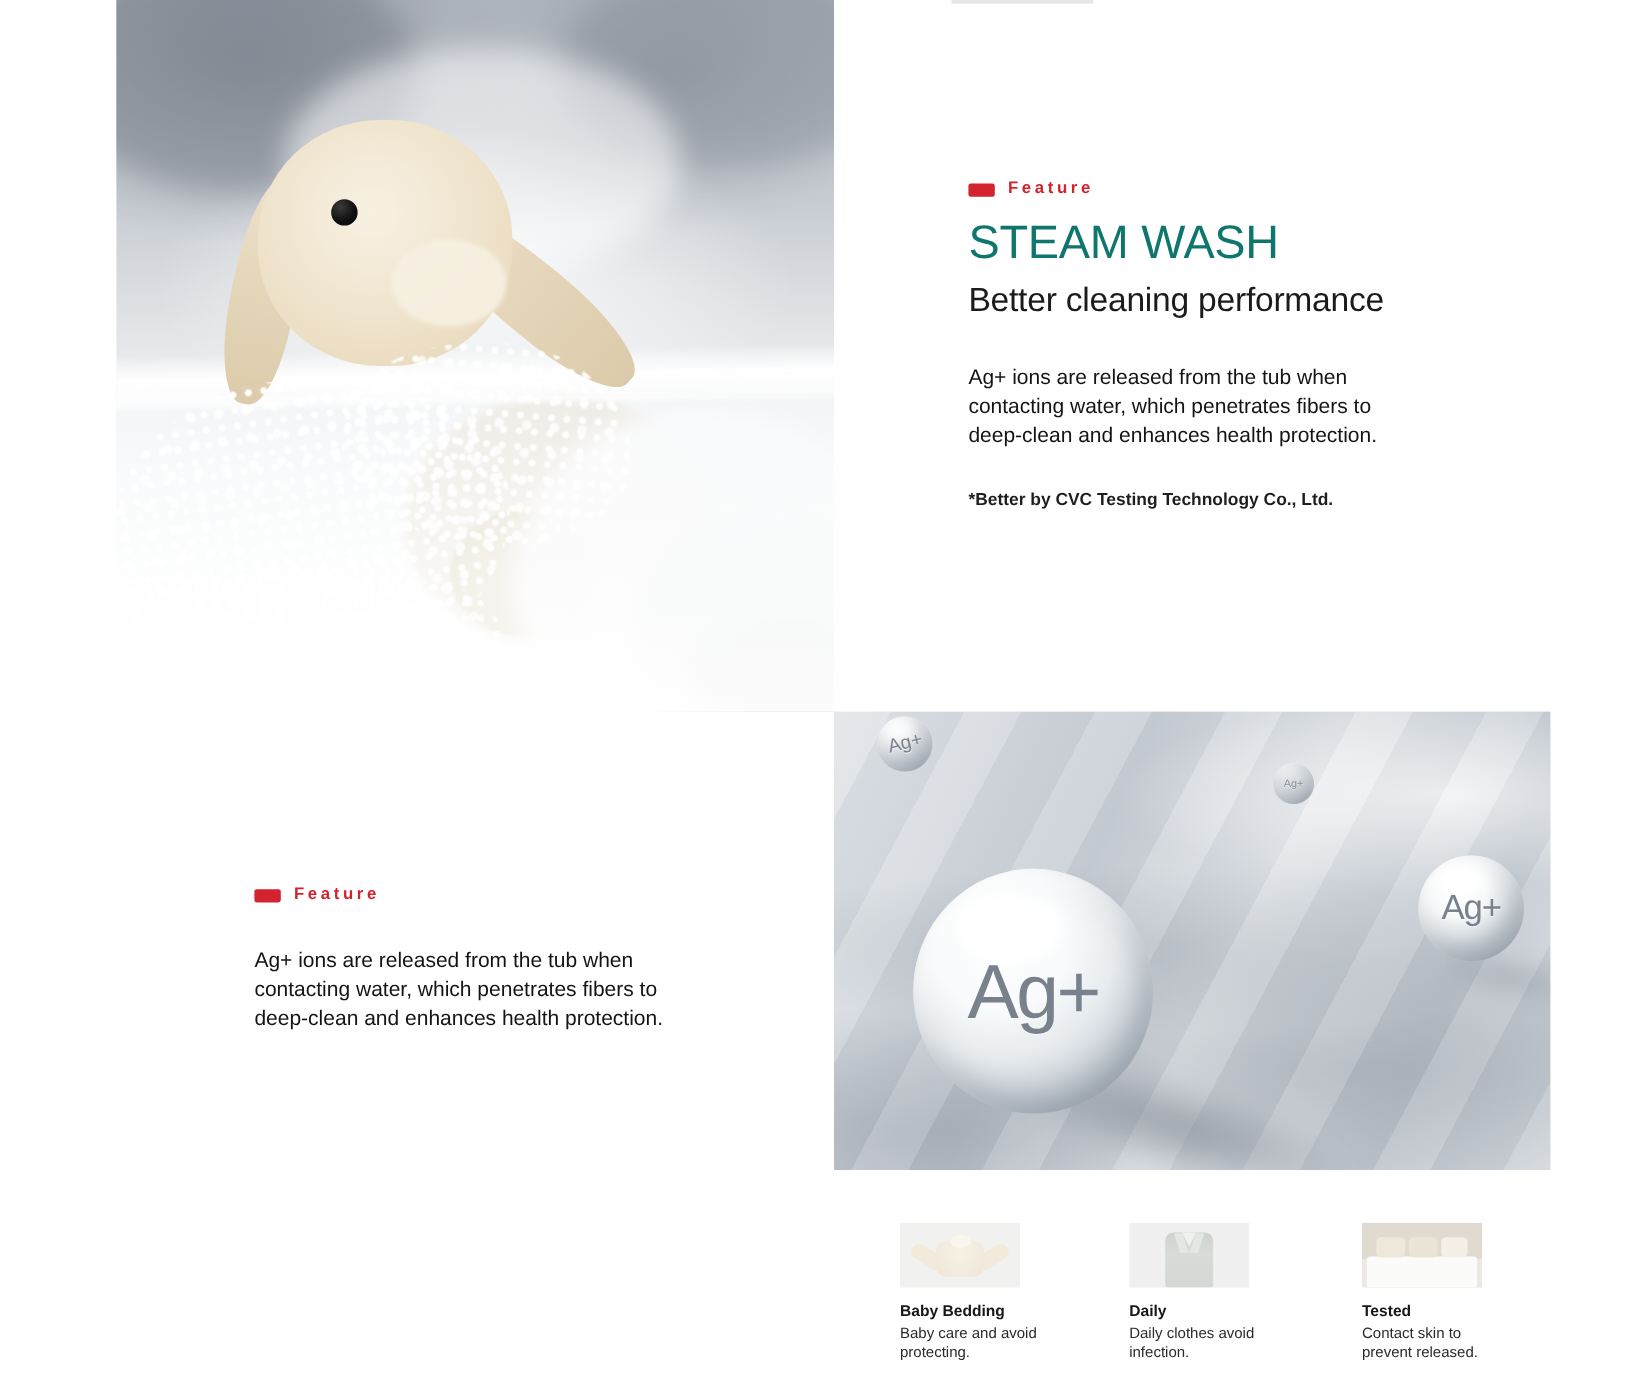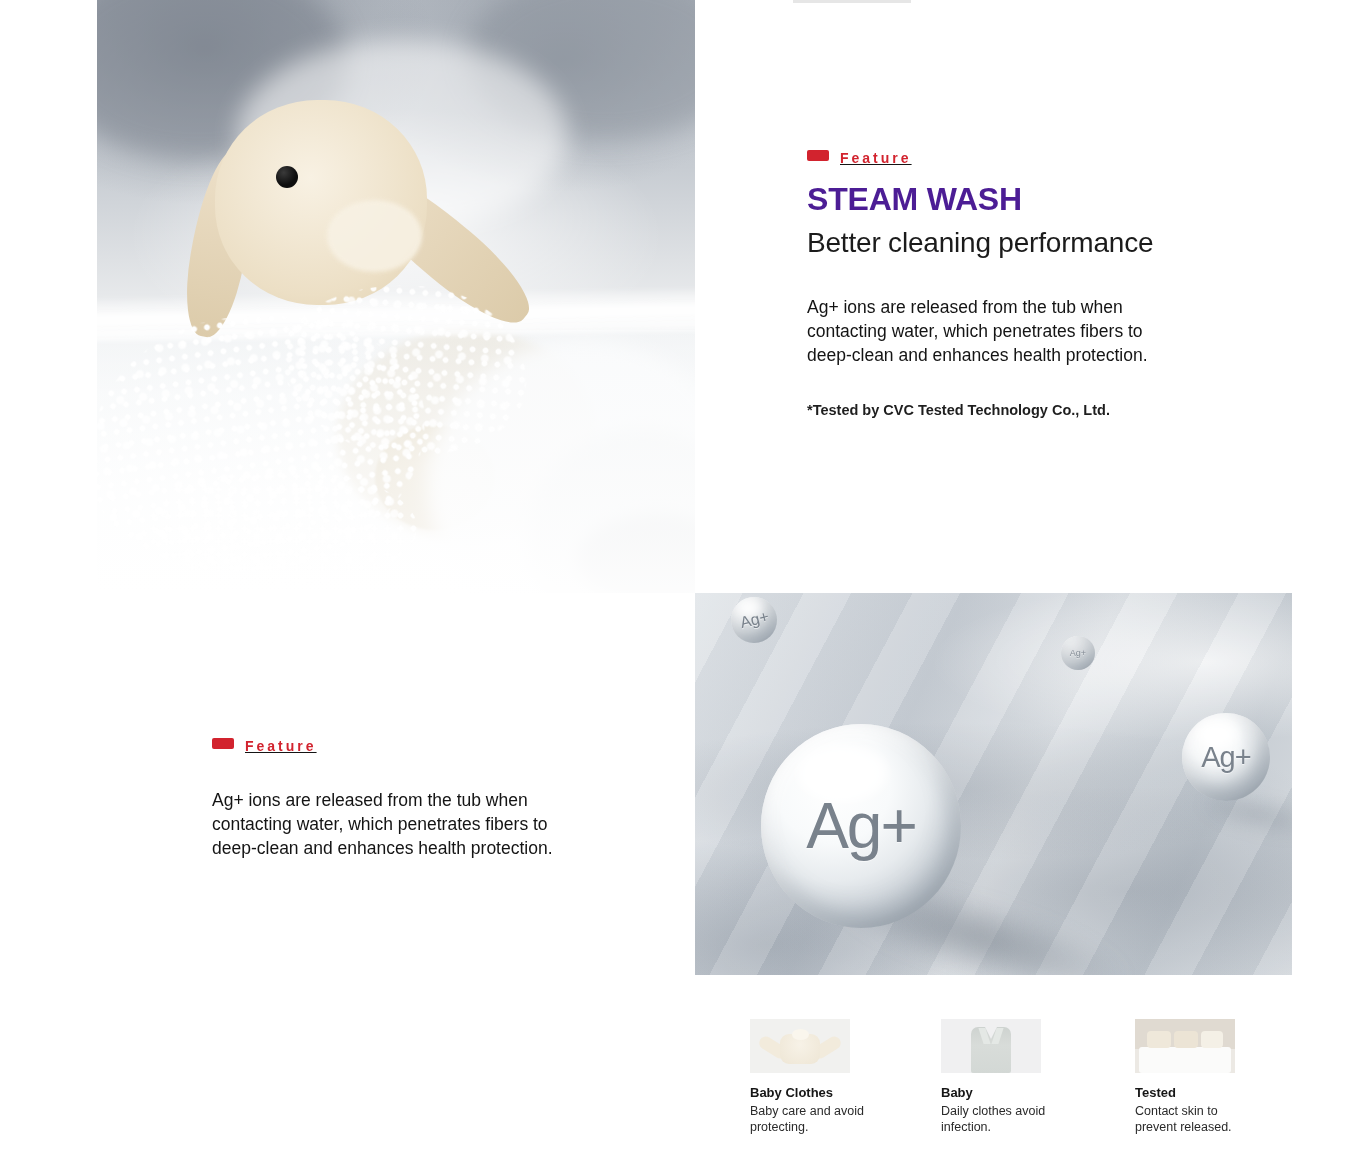--- a/index.html
+++ b/index.html
@@ -7,24 +7,24 @@
         font-family:"Liberation Sans","DejaVu Sans",sans-serif;color:#141414;}
   .abs{position:absolute;}
 
   
   .top-strip{left:793px;top:0;width:118px;height:3px;background:#e6e6e6;}
 
   
   .feature-block{position:absolute;width:400px;}
   .block-steam{left:807px;top:150px;}
   .block-ag{left:212px;top:738px;}
-  .feature-tag{display:flex;align-items:flex-start;gap:11px;height:14px;text-decoration:underline;}
+  .feature-tag{display:flex;align-items:flex-end;gap:11px;height:14px;}
   .tag-bar{width:22px;height:11px;background:var(--accent,#d2232e);border-radius:2px;}
   .tag-label{font-size:14px;font-weight:700;letter-spacing:3px;color:var(--accent,#d2232e);}
-  .f-title{margin:17px 0 0;font-size:32px;font-weight:700;color:#4c1d95;letter-spacing:-0.2px;}
+  .f-title{margin:17px 0 0;font-size:39px;font-weight:400;color:#0f766e;letter-spacing:-0.2px;}
   .f-subtitle{margin:9px 0 0;font-size:28px;font-weight:400;color:#1b1b1b;letter-spacing:-0.2px;}
   .f-body{margin:36px 0 0;font-size:17.5px;line-height:24px;color:#141414;white-space:pre-line;}
   .f-footnote{margin:30px 0 0;font-size:14.5px;font-weight:700;color:#1e1e1e;line-height:26px;white-space:pre-line;}
 
   
   .bunny-photo{left:97px;top:0;width:598px;height:593px;overflow:hidden;
     background:
       radial-gradient(ellipse 55% 38% at 18% 8%, rgba(112,120,131,.50), transparent 70%),
       radial-gradient(ellipse 48% 32% at 78% 10%, rgba(128,136,147,.45), transparent 70%),
       radial-gradient(ellipse 62% 30% at 50% 40%, rgba(255,255,255,.85), transparent 72%),
@@ -158,21 +158,21 @@
   <section class="feature-block block-steam">
     <div class="feature-tag">
       <span class="tag-bar"></span>
       <span class="tag-label">Feature</span>
     </div>
     <h1 class="f-title">STEAM WASH</h1>
     <h2 class="f-subtitle">Better cleaning performance</h2>
     <p class="f-body">Ag+ ions are released from the tub when
 contacting water, which penetrates fibers to
 deep-clean and enhances health protection.</p>
-    <p class="f-footnote">*Tested by CVC Tested Technology Co., Ltd.</p>
+    <p class="f-footnote">*Better by CVC Testing Technology Co., Ltd.</p>
   </section>
 
   <section class="feature-block block-ag">
     <div class="feature-tag">
       <span class="tag-bar"></span>
       <span class="tag-label">Feature</span>
     </div>
     <p class="f-body">Ag+ ions are released from the tub when
 contacting water, which penetrates fibers to
 deep-clean and enhances health protection.</p>
@@ -213,26 +213,26 @@
   </div>
   <div class="thumb thumb-3">
     <div class="abs bed-wall"></div>
     <div class="abs bed-mattress"></div>
     <div class="abs pillow pillow-1"></div>
     <div class="abs pillow pillow-2"></div>
     <div class="abs pillow pillow-3"></div>
   </div>
 
   <div class="thumb-caption cap-1">
-    <p class="thumb-title">Baby Clothes</p>
+    <p class="thumb-title">Baby Bedding</p>
     <p class="thumb-desc">Baby care and avoid
 protecting.</p>
   </div>
   <div class="thumb-caption cap-2">
-    <p class="thumb-title">Baby</p>
+    <p class="thumb-title">Daily</p>
     <p class="thumb-desc">Daily clothes avoid
 infection.</p>
   </div>
   <div class="thumb-caption cap-3">
     <p class="thumb-title">Tested</p>
     <p class="thumb-desc">Contact skin to
 prevent released.</p>
   </div>
 
 </div>

